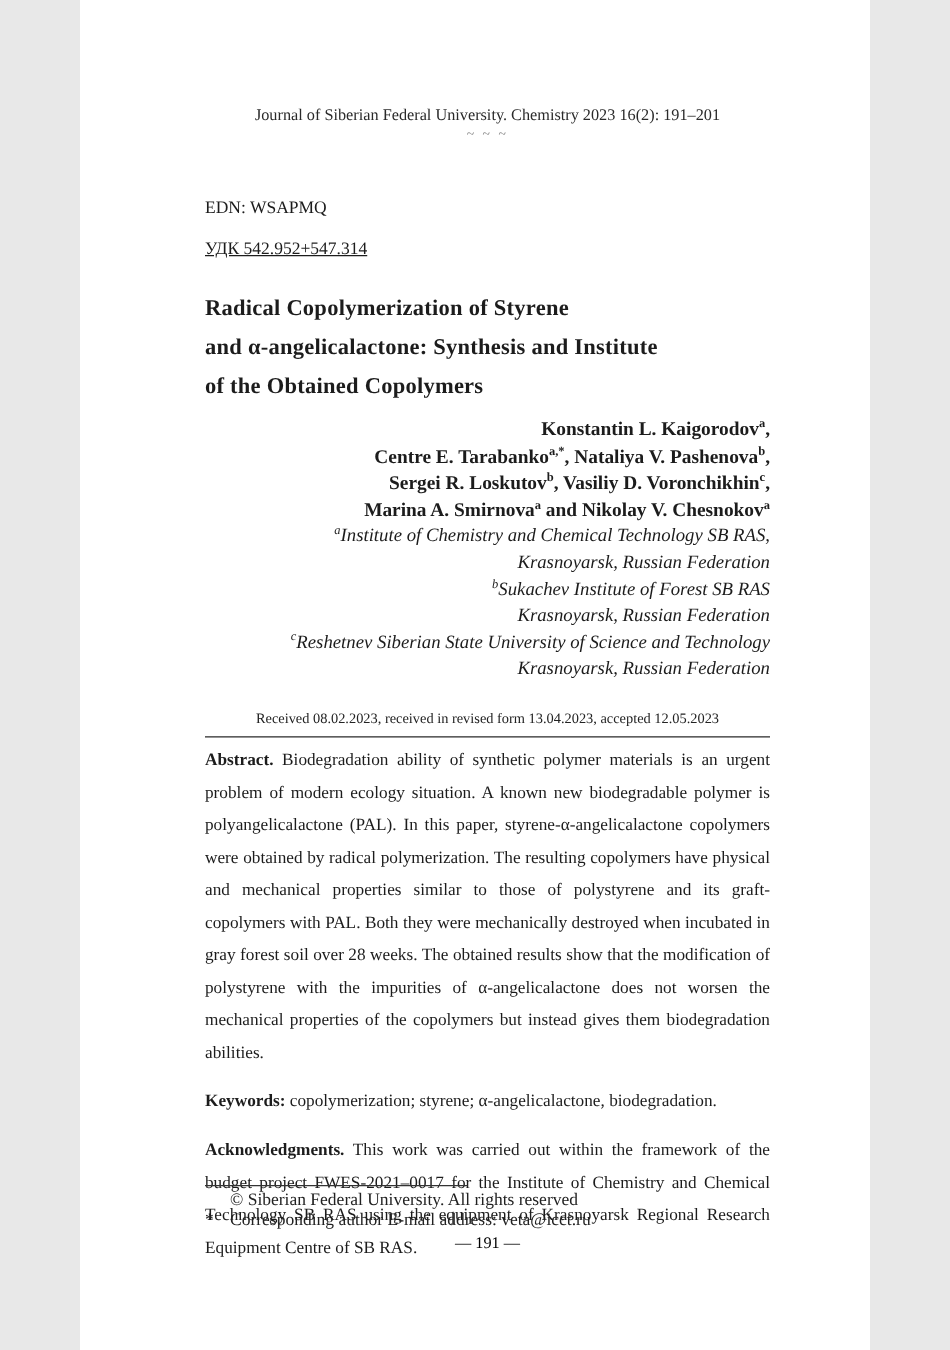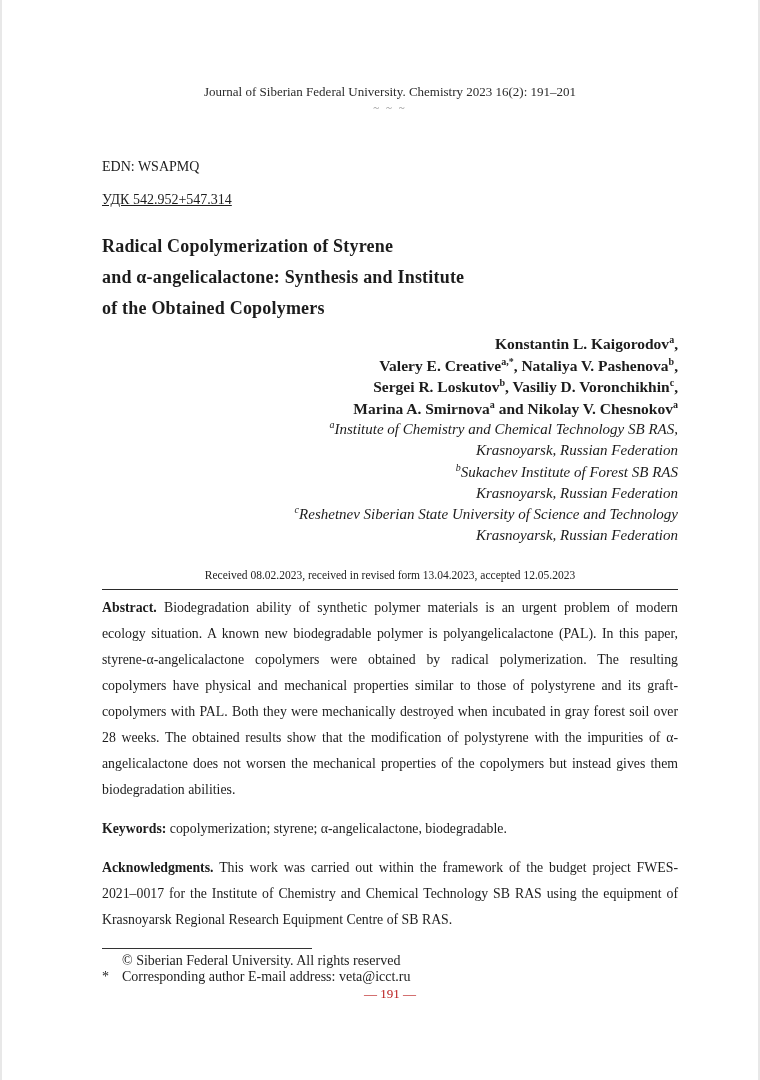--- a/index.html
+++ b/index.html
@@ -1,18 +1,18 @@
 <!DOCTYPE html>
 <html><head>
 <meta charset="utf-8">
 <style>
   html, body { margin:0; padding:0; background:#e8e8e8; }
   .page {
     position:relative;
-    width:756px; height:1080px;
+    width:632px; height:1080px;
     margin:0 auto;
     background:#ffffff;
     font-family:"Liberation Serif","DejaVu Serif",serif;
     color:#1c1c1c;
     overflow:hidden;
     box-sizing:border-box;
   }
   .content { padding:84px 80px 0 100px; }
 
   .running-head { font-size:13px; line-height:15px; text-align:center; color:#2a2a2a; }
@@ -38,21 +38,21 @@
   .para b { font-weight:bold; }
   .keywords-para { margin-top:13px; text-align:left; }
   .ack-para { margin-top:13px; }
 
   .footnote-block { position:absolute; left:100px; right:80px; top:948px; font-size:14px; line-height:15.5px; color:#222; }
   .footnote-rule { border:0; border-top:1px solid #333; width:210px; margin:0 0 4px 0; }
   .fn-line { padding-left:20px; }
   .fn-line.star-line { position:relative; }
   .fn-line .star { position:absolute; left:0; top:0; }
 
-  .page-number { position:absolute; left:100px; right:80px; top:986px; text-align:center; font-size:13px; color:#b91c1c; }
+  .page-number { position:absolute; left:100px; right:80px; top:986px; text-align:center; font-size:13px; color:#000000; }
 </style>
 </head>
 <body>
 
 <div class="page">
   <div class="content">
 
     <div class="running-head">Journal of Siberian Federal University. Chemistry 2023 16(2): 191–201</div>
     <div class="tilde-sep">~ ~ ~</div>
 
@@ -60,41 +60,41 @@
     <div class="udk-line">УДК 542.952+547.314</div>
 
     <h1 class="article-title">
       <span class="title-line">Radical Copolymerization of Styrene</span>
       <span class="title-line">and α-angelicalactone: Synthesis and Institute</span>
       <span class="title-line">of the Obtained Copolymers</span>
     </h1>
 
     <div class="authors">
       <div class="author-line"><span>Konstantin L. Kaigorodov</span><sup>a</sup><span>,</span></div>
-      <div class="author-line"><span>Valery E. Creative</span><sup>a,*</sup><span>, Nataliya V. Pashenova</span><sup>b</sup><span>,</span></div>
+      <div class="author-line"><span>Centre E. Tarabanko</span><sup>a,*</sup><span>, Nataliya V. Pashenova</span><sup>b</sup><span>,</span></div>
       <div class="author-line"><span>Sergei R. Loskutov</span><sup>b</sup><span>, Vasiliy D. Voronchikhin</span><sup>c</sup><span>,</span></div>
       <div class="author-line"><span>Marina A. Smirnova</span><sup>a</sup><span> and Nikolay V. Chesnokov</span><sup>a</sup></div>
     </div>
 
     <div class="affiliations">
       <div class="affiliation-line"><sup>a</sup><span>Institute of Chemistry and Chemical Technology SB RAS,</span></div>
       <div class="affiliation-line"><span>Krasnoyarsk, Russian Federation</span></div>
       <div class="affiliation-line"><sup>b</sup><span>Sukachev Institute of Forest SB RAS</span></div>
       <div class="affiliation-line"><span>Krasnoyarsk, Russian Federation</span></div>
       <div class="affiliation-line"><sup>c</sup><span>Reshetnev Siberian State University of Science and Technology</span></div>
       <div class="affiliation-line"><span>Krasnoyarsk, Russian Federation</span></div>
     </div>
 
     <div class="received-line">Received 08.02.2023, received in revised form 13.04.2023, accepted 12.05.2023</div>
 
     <hr class="rule">
 
     <p class="para abstract-para"><b>Abstract.</b><span> Biodegradation ability of synthetic polymer materials is an urgent problem of modern ecology situation. A known new biodegradable polymer is polyangelicalactone (PAL). In this paper, styrene-α-angelicalactone copolymers were obtained by radical polymerization. The resulting copolymers have physical and mechanical properties similar to those of polystyrene and its graft-copolymers with PAL. Both they were mechanically destroyed when incubated in gray forest soil over 28 weeks. The obtained results show that the modification of polystyrene with the impurities of α-angelicalactone does not worsen the mechanical properties of the copolymers but instead gives them biodegradation abilities.</span></p>
 
-    <p class="para keywords-para"><b>Keywords:</b><span> copolymerization; styrene; α-angelicalactone, biodegradable.</span></p>
+    <p class="para keywords-para"><b>Keywords:</b><span> copolymerization; styrene; α-angelicalactone, biodegradation.</span></p>
 
     <p class="para ack-para"><b>Acknowledgments.</b><span> This work was carried out within the framework of the budget project FWES-2021–0017 for the Institute of Chemistry and Chemical Technology SB RAS using the equipment of Krasnoyarsk Regional Research Equipment Centre of SB RAS.</span></p>
 
   </div>
 
   <div class="footnote-block">
     <hr class="footnote-rule">
     <div class="fn-line">© Siberian Federal University. All rights reserved</div>
     <div class="fn-line star-line">
       <span class="star">*</span>

